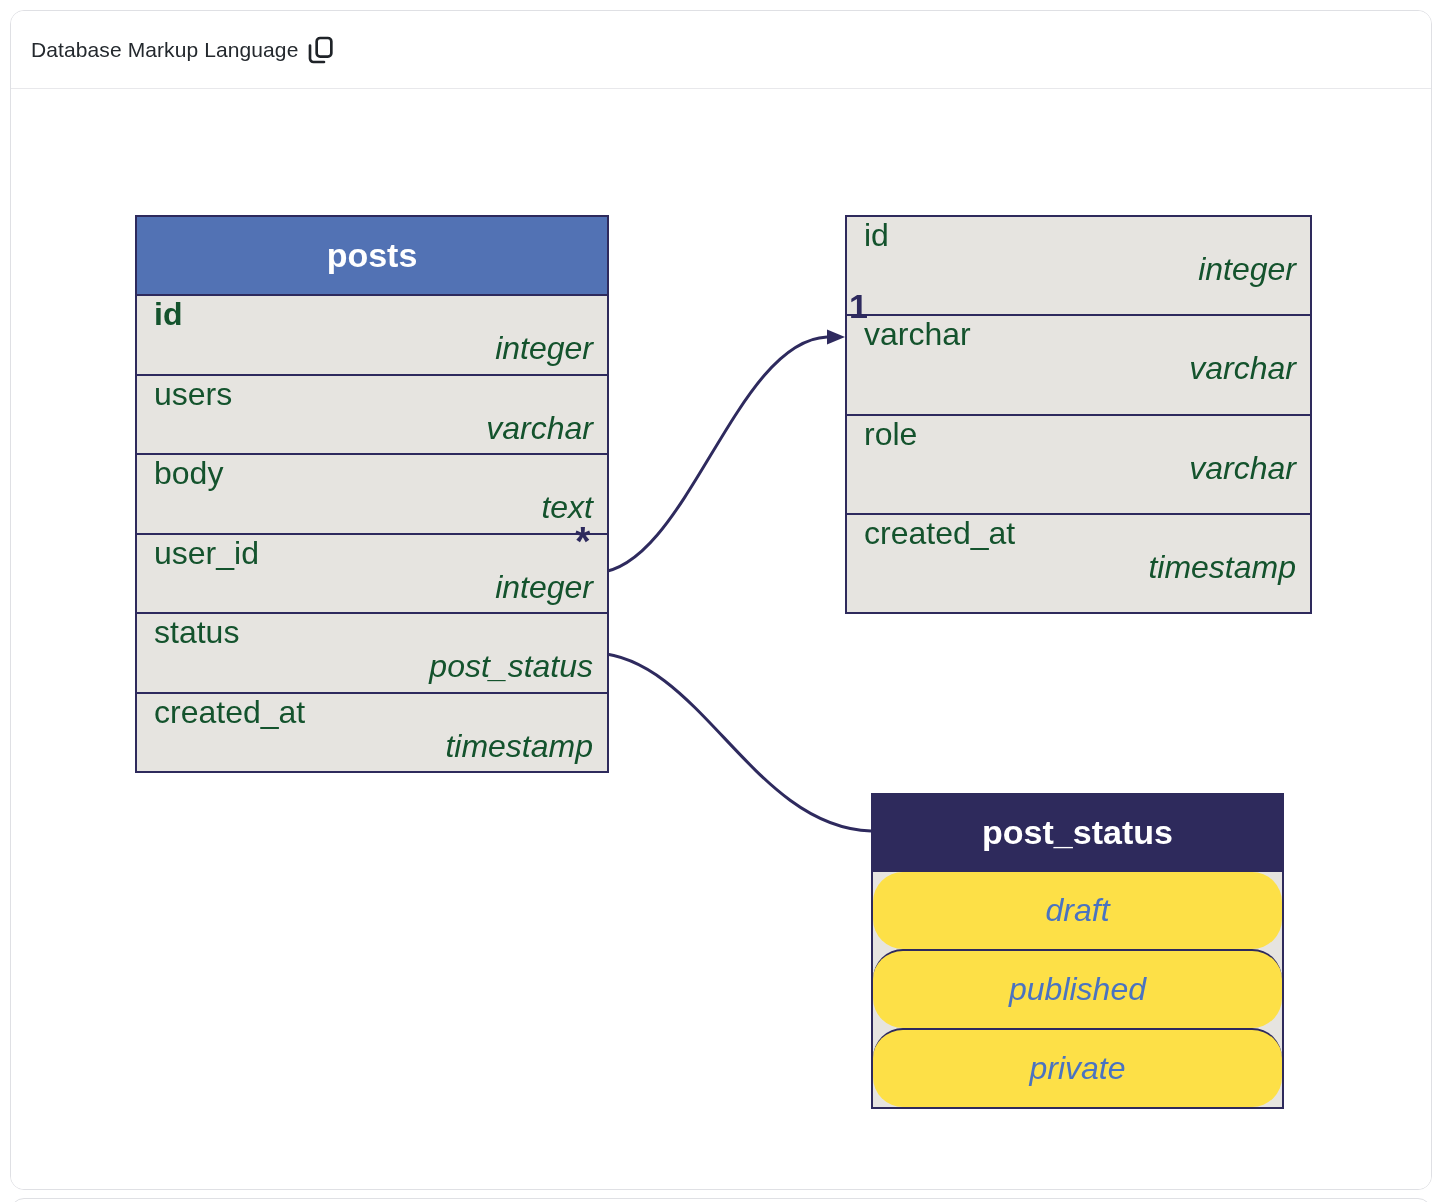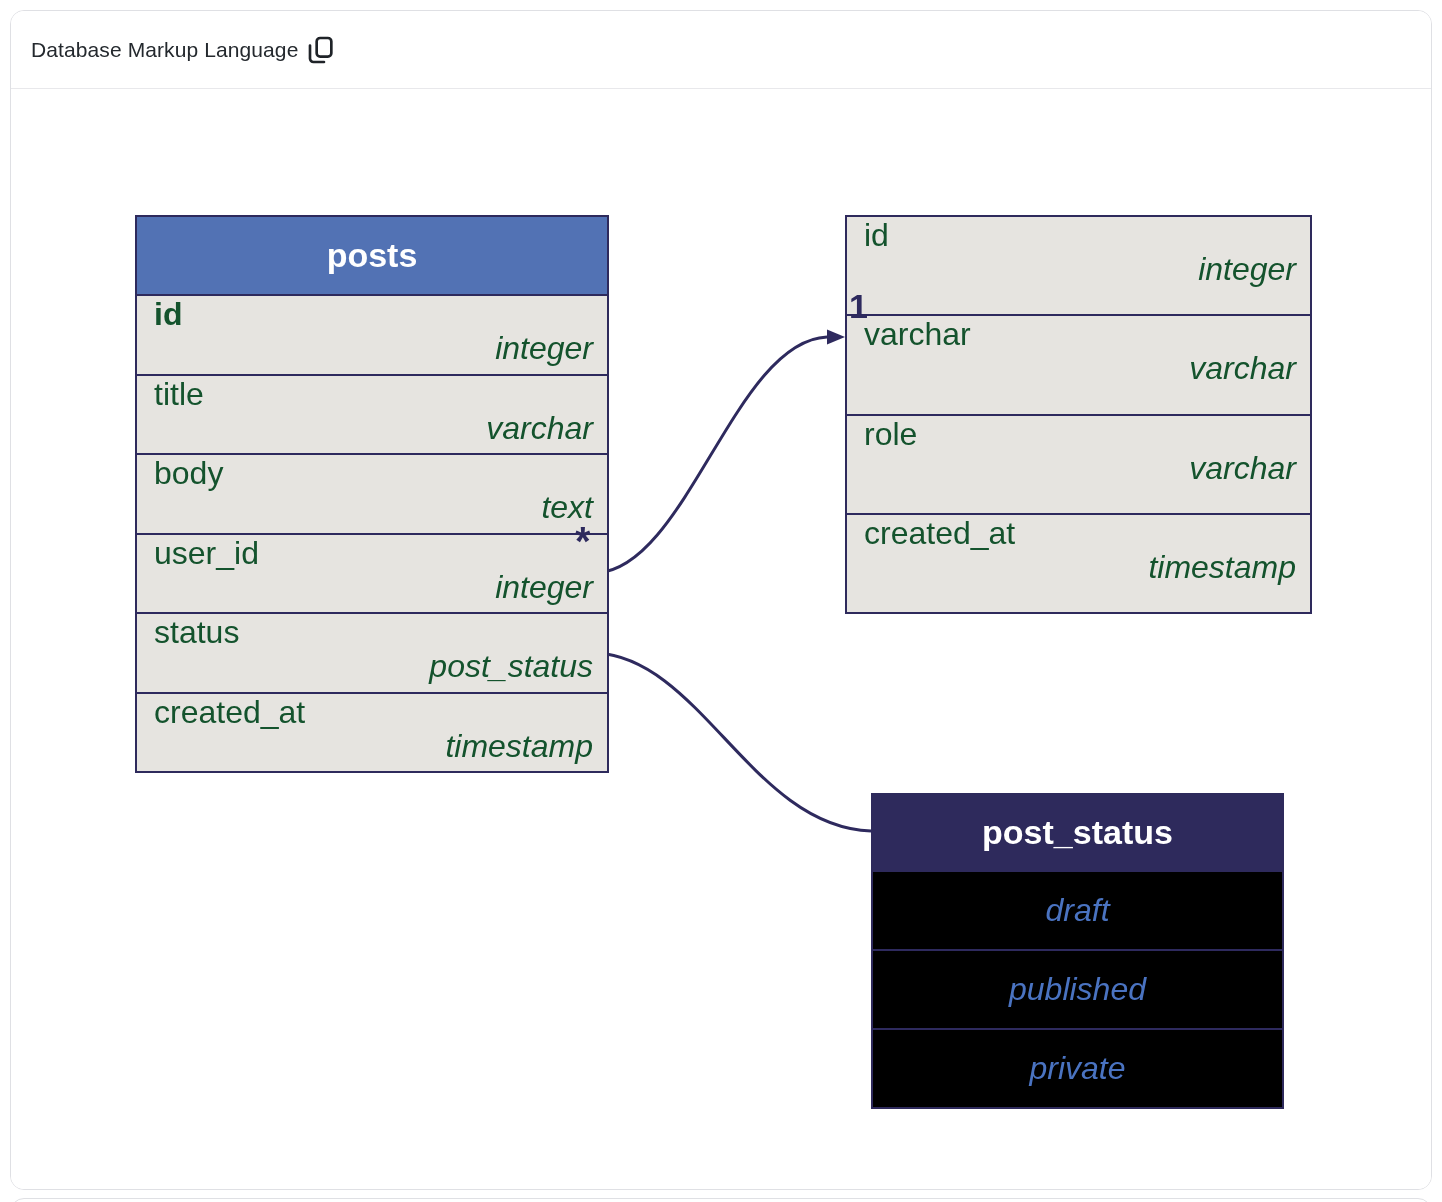--- a/index.html
+++ b/index.html
@@ -89,21 +89,22 @@
   .field-name.pk { font-weight: bold; }
   .field-type { font-style: italic; margin-top: 34px; }
   .enum-row {
     flex: 1;
     display: flex;
     align-items: center;
     justify-content: center;
     font-size: 32px;
     font-style: italic;
     color: #4a73c1;
-    background: #000000;
+    background: #fde047;
+    border-radius: 30px;
   }
   .enum-row + .enum-row { border-top: 2px solid #2e2a5e; }
   
   .t-posts   { left: 124px; top: 126px; width: 474px; height: 558px; }
   .t-posts   .db-table-header { height: 79px; }
   .t-users   { left: 834px; top: 126px; width: 467px; height: 399px; }
   .t-users   .db-table-header { height: 79px; }
   .t-status  { left: 860px; top: 704px; width: 413px; height: 316px; }
   .t-status  .db-table-header { height: 77px; }
   .card-marker {
@@ -147,21 +148,21 @@
       <path d="M 586 564 C 690 570 742 738 860 742" fill="none" stroke="#2e2a5e" stroke-width="3"></path>
     </svg>
 
     <div class="db-table t-posts">
       <div class="db-table-header hdr-blue">posts</div>
       <div class="db-row">
         <span class="field-name pk">id</span>
         <span class="field-type">integer</span>
       </div>
       <div class="db-row">
-        <span class="field-name">title</span>
+        <span class="field-name">users</span>
         <span class="field-type">varchar</span>
       </div>
       <div class="db-row">
         <span class="field-name">body</span>
         <span class="field-type">text</span>
       </div>
       <div class="db-row">
         <span class="field-name">user_id</span>
         <span class="field-type">integer</span>
       </div>

